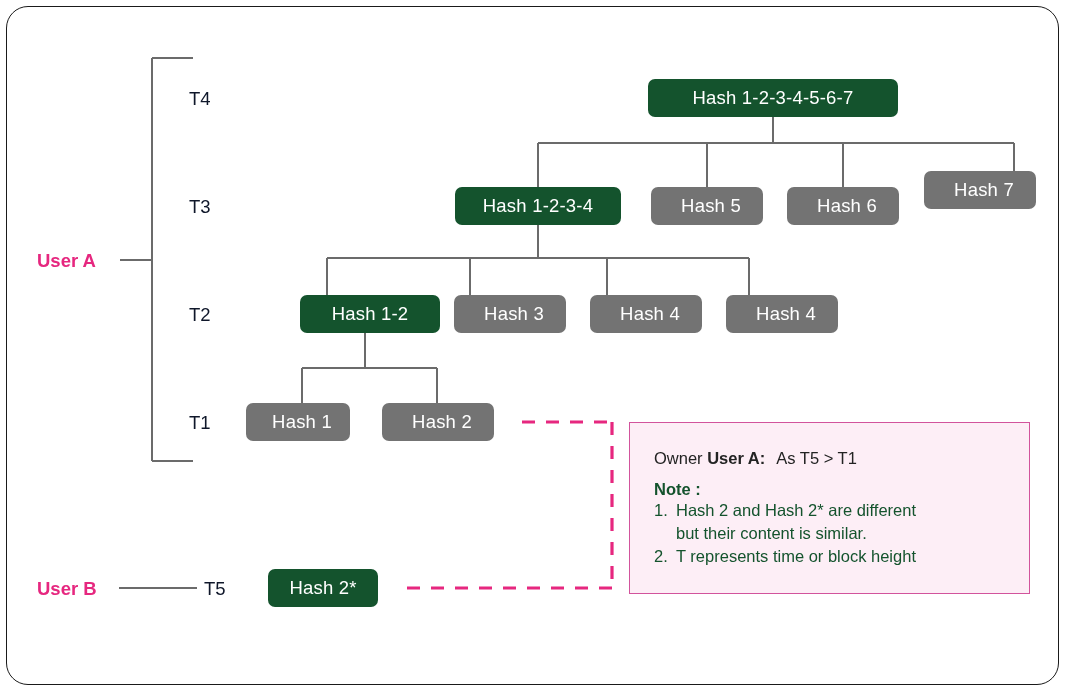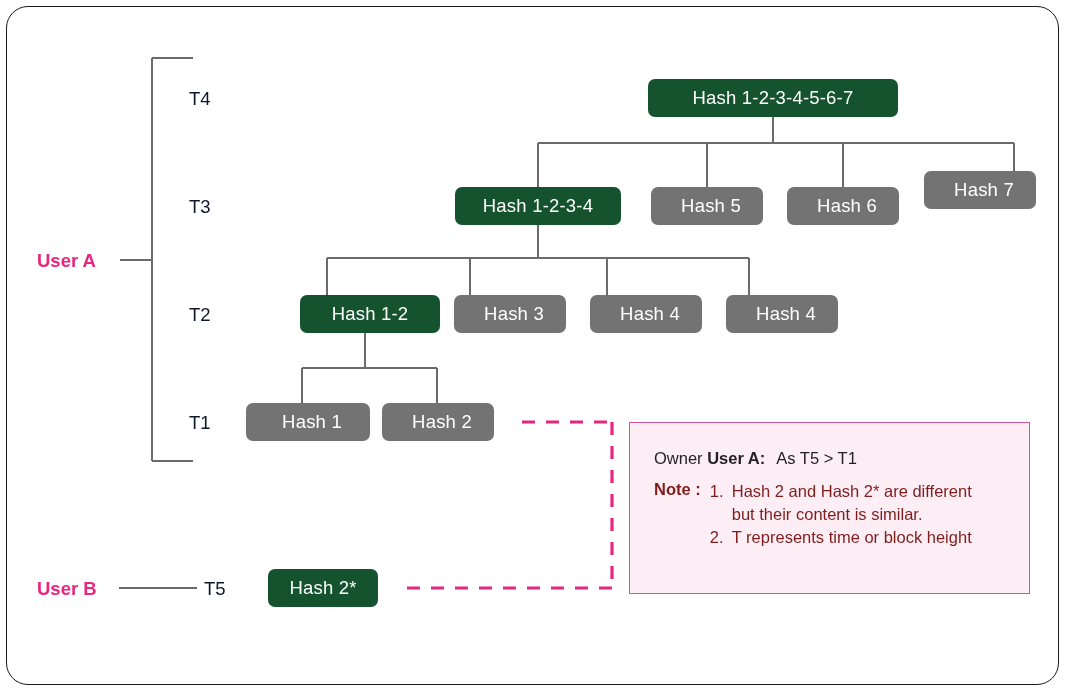--- a/index.html
+++ b/index.html
@@ -69,21 +69,21 @@
     padding: 26px 0 0 24px;
   }
   .note-owner {
     font-size: 16.5px;
     color: #232323;
     white-space: nowrap;
     margin-bottom: 12px;
   }
   .note-owner b { font-weight: bold; }
   .note-owner .gap { display: inline-block; width: 11px; }
-  .note-body { display: flex; font-size: 16.5px; color: #7f1d1d; }
+  .note-body { display: flex; font-size: 16.5px; color: #14532d; flex-direction: column; }
   .note-key { font-weight: bold; white-space: nowrap; padding-right: 9px; }
   .note-list { list-style: none; }
   .note-list li {
     display: flex;
     line-height: 1.38;
     white-space: nowrap;
   }
   .note-list li .num { width: 22px; flex: none; }
   .note-list li .txt-wrap { display: block; }
   .note-list li .sub { display: block; }
@@ -145,21 +145,21 @@
     <div class="node green" style="left:448px; top:180px; width:166px;">Hash 1-2-3-4</div>
     <div class="node red" style="left:644px; top:180px; width:112px;">Hash 5</div>
     <div class="node red" style="left:780px; top:180px; width:112px;">Hash 6</div>
     <div class="node red" style="left:917px; top:164px; width:112px;">Hash 7</div>
 
     <div class="node green" style="left:293px; top:288px; width:140px;">Hash 1-2</div>
     <div class="node red" style="left:447px; top:288px; width:112px;">Hash 3</div>
     <div class="node red" style="left:583px; top:288px; width:112px;">Hash 4</div>
     <div class="node red" style="left:719px; top:288px; width:112px;">Hash 4</div>
 
-    <div class="node red" style="left:239px; top:396px; width:124px;">Hash 1</div>
+    <div class="node red" style="left:239px; top:396px; width:104px;">Hash 1</div>
     <div class="node red" style="left:375px; top:396px; width:112px;">Hash 2</div>
 
     <div class="node green" style="left:261px; top:562px; width:110px;">Hash 2*</div>
 
     <div id="notebox">
       <div class="note-owner">
         <span>Owner</span>
         <b>User A</b><b>:</b><span class="gap"></span><span>As T5 &gt; T1</span>
       </div>
       <div class="note-body">

